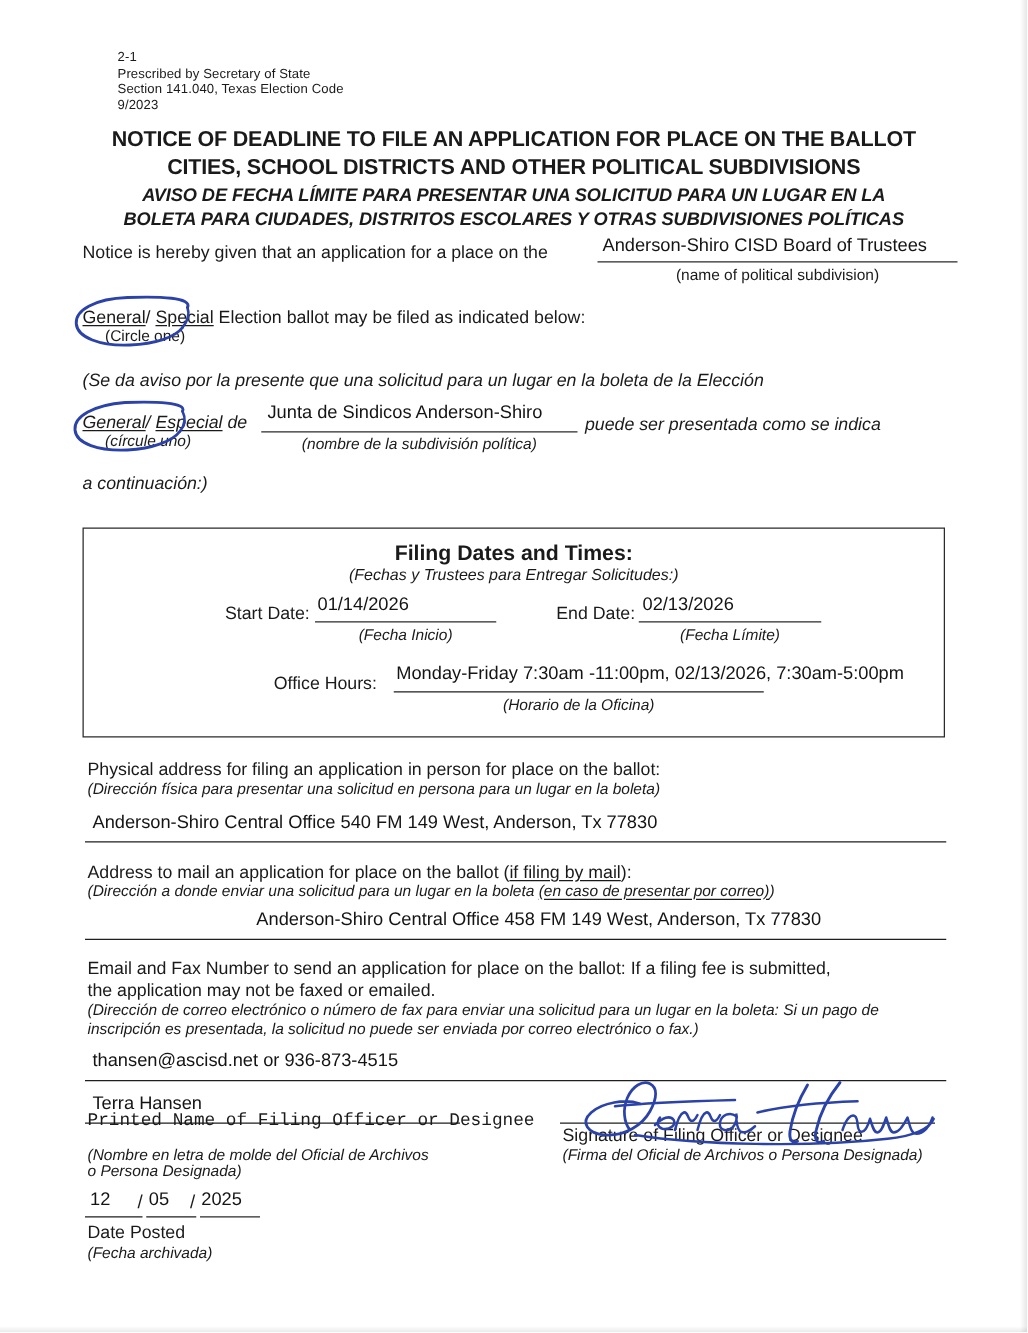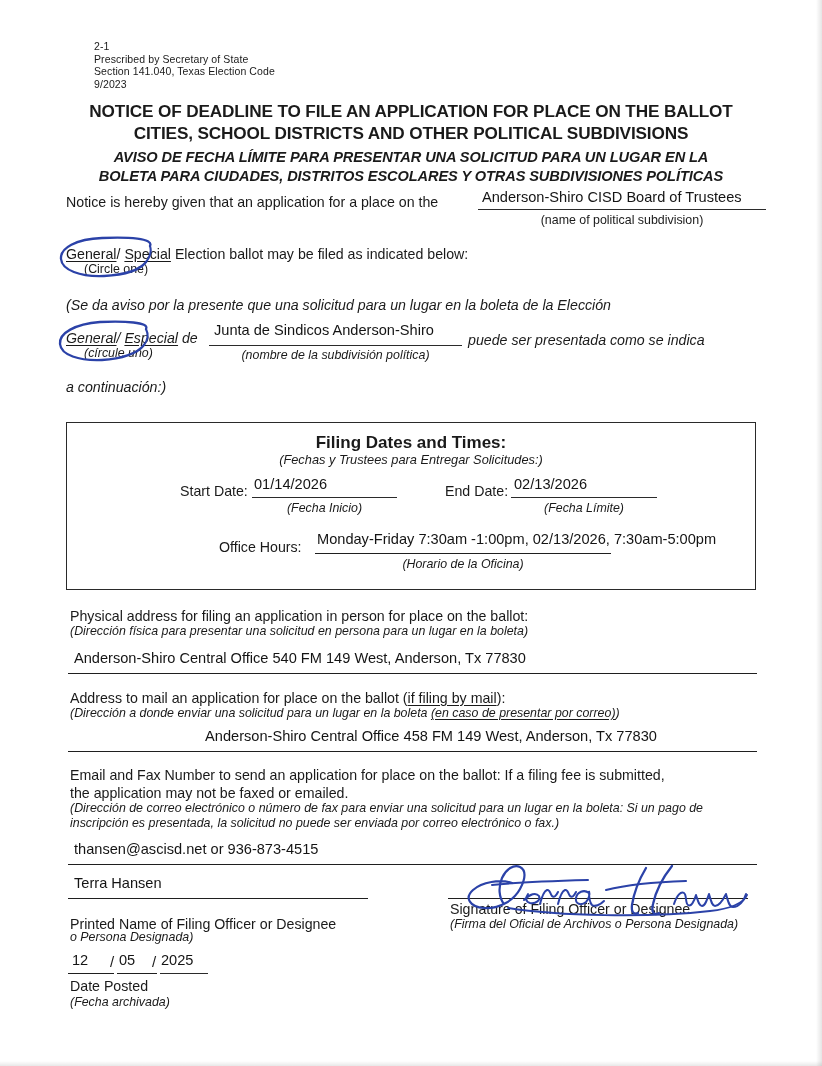--- a/index.html
+++ b/index.html
@@ -181,21 +181,21 @@
     <div class="abs fill" style="left:187px; top:53px;">01/14/2026</div>
     <div class="abs rule" style="left:185px; top:74px; width:145px;"></div>
     <div class="abs body-sm ital center" style="left:185px; top:78px; width:145px;">(Fecha Inicio)</div>
 
     <div class="abs body-txt" style="left:378px; top:59px;text-align:center;">End Date:</div>
     <div class="abs fill" style="left:447px; top:53px;">02/13/2026</div>
     <div class="abs rule" style="left:444px; top:74px; width:146px;"></div>
     <div class="abs body-sm ital center" style="left:444px; top:78px; width:146px;">(Fecha Límite)</div>
 
     <div class="abs body-txt" style="left:152px; top:115px;">Office Hours:</div>
-    <div class="abs fill" style="left:250px; top:108px; white-space:nowrap;">Monday-Friday 7:30am -1:00pm, 02/13/2026, 7:30am-5:00pm</div>
+    <div class="abs fill" style="left:250px; top:108px; white-space:nowrap;">Monday-Friday 7:30am -11:00pm, 02/13/2026, 7:30am-5:00pm</div>
     <div class="abs rule-thick" style="left:248px; top:130px; width:296px;"></div>
     <div class="abs body-sm ital center" style="left:248px; top:134px; width:296px;">(Horario de la Oficina)</div>
   </div>
 
   <div class="abs body-txt" style="left:70px; top:607px; width:680px;">Physical address for filing an application in person for place on the ballot:</div>
   <div class="abs body-sm ital" style="left:70px; top:624px; width:680px;">(Dirección física para presentar una solicitud en persona para un lugar en la boleta)</div>
   <div class="abs fill" style="left:74px; top:650px; width:690px;">Anderson-Shiro Central Office 540 FM 149 West, Anderson, Tx 77830</div>
   <div class="abs rule-thick" style="left:68px; top:673px; width:689px;"></div>
 
   <div class="abs body-txt" style="left:70px; top:689px; width:680px; white-space:nowrap;">
@@ -209,21 +209,22 @@
 
   <div class="abs body-txt" style="left:70px; top:766px; width:690px; white-space:nowrap;">Email and Fax Number to send an application for place on the ballot:  If a filing fee is submitted,</div>
   <div class="abs body-txt" style="left:70px; top:784px; width:690px;">the application may not be faxed or emailed.</div>
   <div class="abs body-sm ital" style="left:70px; top:801px; width:700px; white-space:nowrap;">(Dirección de correo electrónico o número de fax para enviar una solicitud para un lugar en la boleta: Si un pago de</div>
   <div class="abs body-sm ital" style="left:70px; top:816px; width:700px;">inscripción es presentada, la solicitud no puede ser enviada por correo electrónico o fax.)</div>
   <div class="abs fill" style="left:74px; top:841px; width:690px;">thansen@ascisd.net or 936-873-4515</div>
   <div class="abs rule-thick" style="left:68px; top:864px; width:689px;"></div>
 
   <div class="abs fill" style="left:74px; top:875px;">Terra Hansen</div>
   <div class="abs rule-thick" style="left:68px; top:898px; width:300px;"></div>
-  <div class="abs body-txt" style="left:70px; top:915px;">Printed Name of Filing Officer or Designee</div>
+  <div class="abs body-txt" style="left:70px; top:888px;font-family:Liberation Mono, monospace;">Printed Name of Filing Officer or Designee</div>
+  <div class="abs body-sm ital" style="left:70px; top:917px;">(Nombre en letra de molde del Oficial de Archivos</div>
   <div class="abs body-sm ital" style="left:70px; top:930px;">o Persona Designada)</div>
 
   <div class="abs rule-thick" style="left:448px; top:898px; width:300px;"></div>
   <div class="abs body-txt" style="left:450px; top:900px;">Signature of Filing Officer or Designee</div>
   <div class="abs body-sm ital" style="left:450px; top:917px;">(Firma del Oficial de Archivos o Persona Designada)</div>
 
   <div class="ink" style="left:448px; top:860px; width:305px; height:62px;">
     <svg width="305" height="62" viewBox="0 0 305 62">
 
       <path d="M64 23 C 52 19, 34 22, 25 30 C 16 38, 22 47, 36 48 C 52 49, 66 40, 72 29

